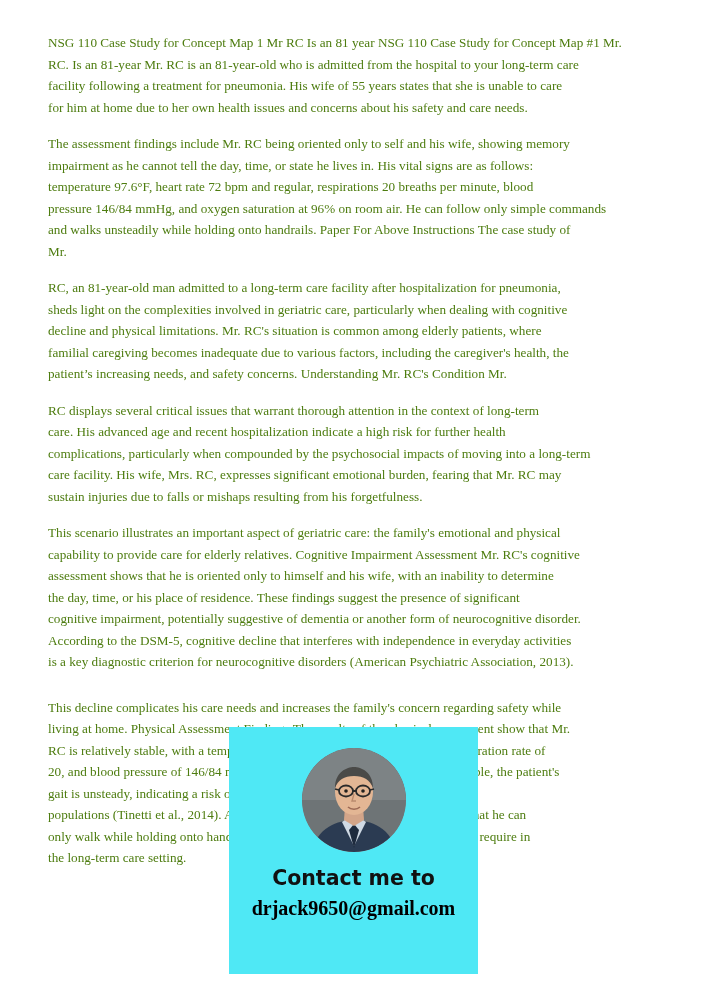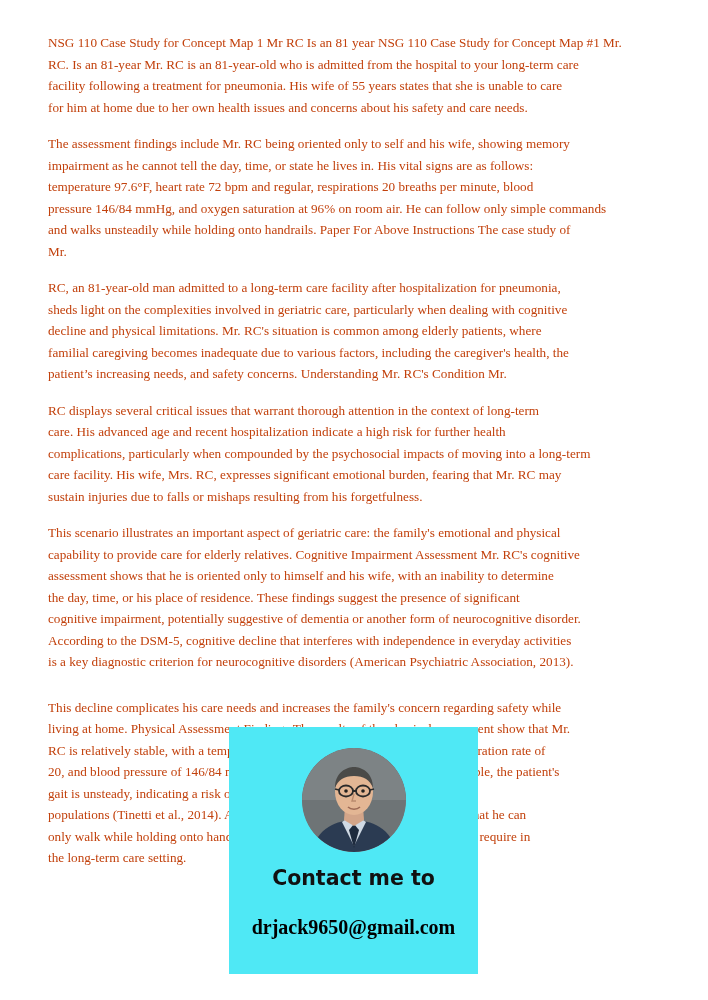--- a/index.html
+++ b/index.html
@@ -27,21 +27,21 @@
     position: absolute;
     left: 48px;
     top: 32px;
     width: 624px;
   }
   .para {
     font-size: 13.2px;
     line-height: 21.5px;
     text-align: left;
     margin: 0 0 15px 0;
-    color: #c2410c;
+    color: #4d7c0f;
     white-space: pre-wrap;
   }
   .para:last-child {
     margin-bottom: 0;
     margin-top: 24px;
   }
 
   
   .contact-card {
     position: absolute;
@@ -81,21 +81,21 @@
   .contact-line.first {
     margin-top: 12px;
   }
   .contact-email {
     font-family: "Liberation Serif", serif;
     font-weight: bold;
     font-size: 20px;
     line-height: 28px;
     color: #000000;
     text-align: center;
-    margin-top: 20px;
+    margin-top: 1px;
   }
 </style>
 </head>
 <body>
 
 <div class="page">
 
   <div class="doc-body">
     <p class="para">NSG 110 Case Study for Concept Map 1 Mr RC Is an 81 year NSG 110 Case Study for Concept Map #1 Mr.
 RC. Is an 81-year Mr. RC is an 81-year-old who is admitted from the hospital to your long-term care

